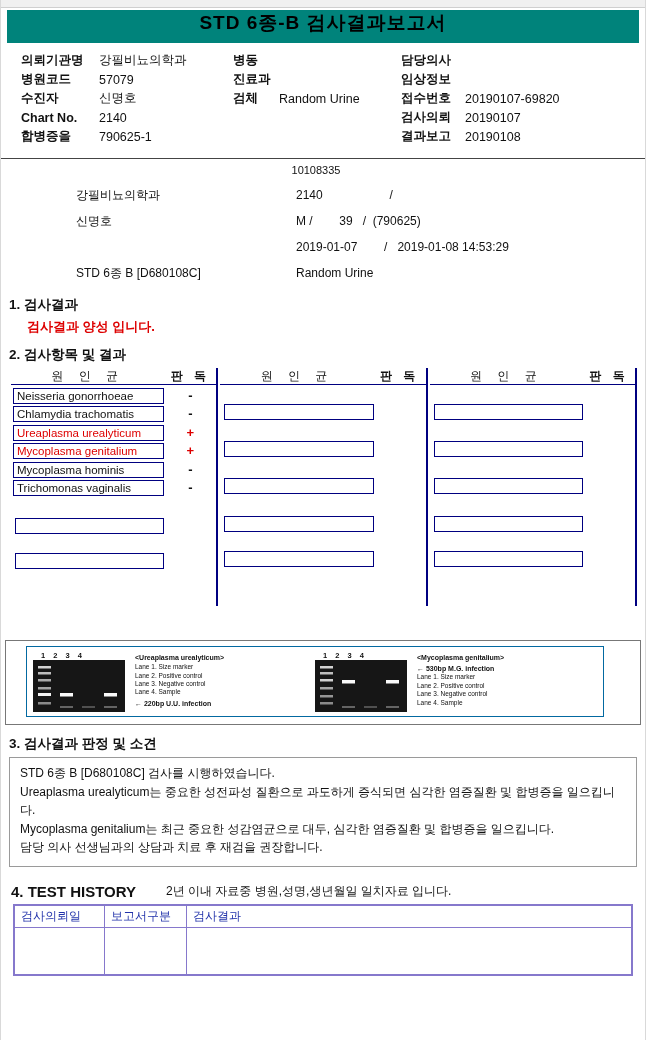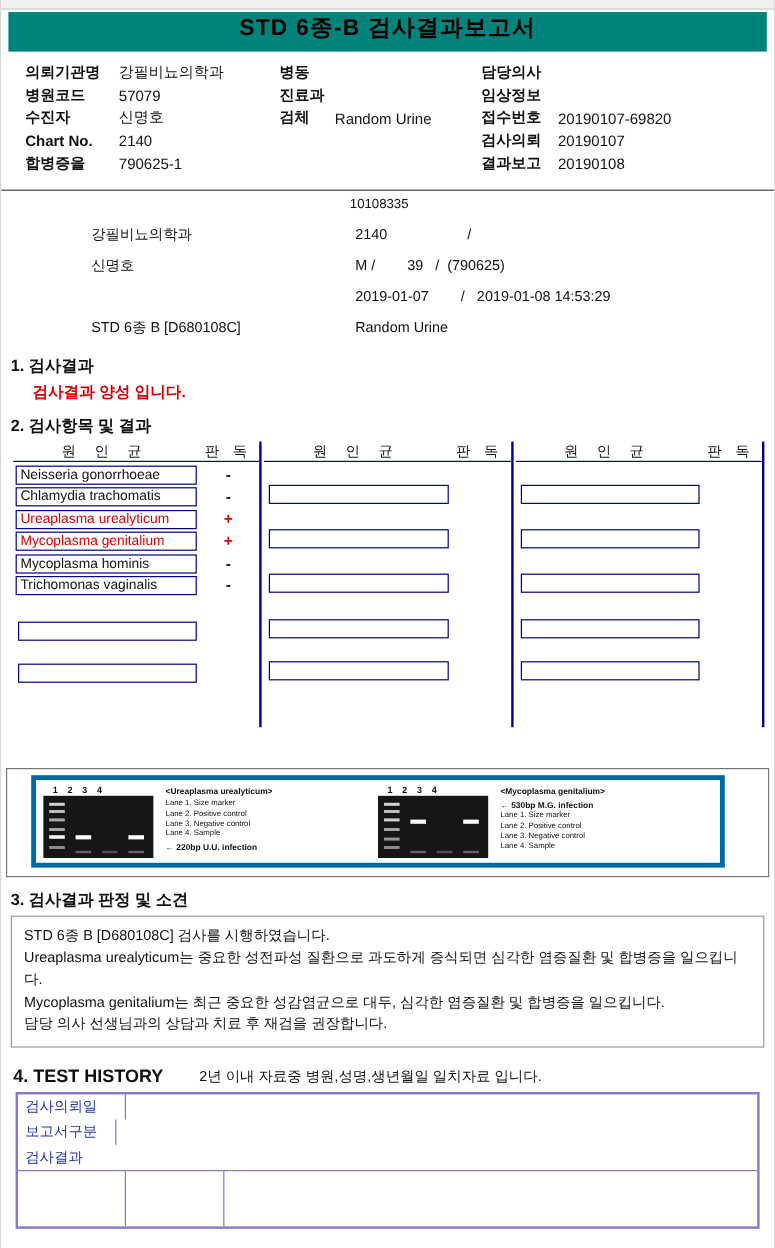--- a/index.html
+++ b/index.html
@@ -36,47 +36,47 @@
   .meta-right{white-space:pre;}
   
   .sec-heading{font-weight:bold; font-size:13.5px; margin:10px 16px 4px 8px;}
   .result-line{color:var(--red); font-weight:bold; font-size:13px; margin:2px 0 8px 26px;}
   
   .rtable{display:flex; margin:4px 8px 0; min-height:238px;}
   .rgroup{width:33.4%; padding:0 0 0 2px; border-right:2px solid var(--navy);}
   .rgroup-header{display:flex; height:17px; border-bottom:1.5px solid var(--navy);
     font-size:12px; align-items:flex-start;}
   .gh-org{flex:1; text-align:center; letter-spacing:6px;}
-  .gh-res{width:52px; text-align:center; letter-spacing:4px;}
+  .gh-res{width:52px; text-align:center; letter-spacing:4px;font-weight:bold;}
   .org-row{display:flex; margin-top:2.5px;}
   .org-box{flex:1; border:1px solid var(--navy); height:16px; font-size:11.5px;
     padding-left:3px; display:flex; align-items:center; margin-left:2px; background:#fff;}
   .org-result{width:52px; text-align:center; font-size:13px; font-weight:bold;}
   .positive .org-box,.positive .org-result{color:var(--red);}
   .empty-box{border:1px solid var(--navy); height:16px; margin:0 52px 0 4px; background:#fff;} .sp19{height:19px;} .sp21{height:21px;} .sp22{height:22px;}
   
   .gel-outer{margin:34px 4px 0; border:1px solid #777; padding:5px 8px 7px 20px; background:#fff;}
-  .gel-inner{width:578px; border:4px solid #0369a1; display:flex; padding:4px 6px; background:#fff;}
+  .gel-inner{width:578px; border:1px solid #0369a1; display:flex; padding:4px 6px; background:#fff;}
   .gel-panel{width:50%; display:flex;}
   .gel-imgcol{width:98px;}
   .lane-nums{font-size:7.5px; font-weight:bold; letter-spacing:3px; padding-left:8px;}
   .gel-svg{display:block;}
   .gel-info{font-size:6.5px; line-height:1.3; padding-left:4px; padding-top:2px;}
   .gel-title{font-weight:bold; font-size:7px; margin-bottom:1px;}
   .gel-annotation{font-weight:bold; font-size:7px; margin-top:2px;}
   
   .findings-box{margin:4px 8px 0; border:1px solid #9a9a9a; min-height:110px;
     padding:6px 10px; font-size:12px; line-height:1.55;}
   
   .history-head{display:flex; align-items:flex-end; margin:16px 10px 4px;}
   .history-title{font-weight:bold; font-size:15px;}
   .history-note{font-size:12px; margin-left:30px;}
   .htable{margin:2px 12px 0; border:2px solid var(--purple);}
   .htable-header{display:flex; border-bottom:1px solid var(--purple); color:var(--linkblue);
-    font-size:12px;flex-direction:column;}
+    font-size:12px;}
   .hcell{padding:2px 6px; border-right:1px solid var(--purple);}
   .hc1{width:90px;} .hc2{width:82px;} .hc3{flex:1; border-right:none;}
   .htable-body{display:flex; height:46px;}
   .bcell{border-right:1px solid var(--purple);}
 </style>
 </head>
 <body>
 
 <div class="top-strip"></div>
 

